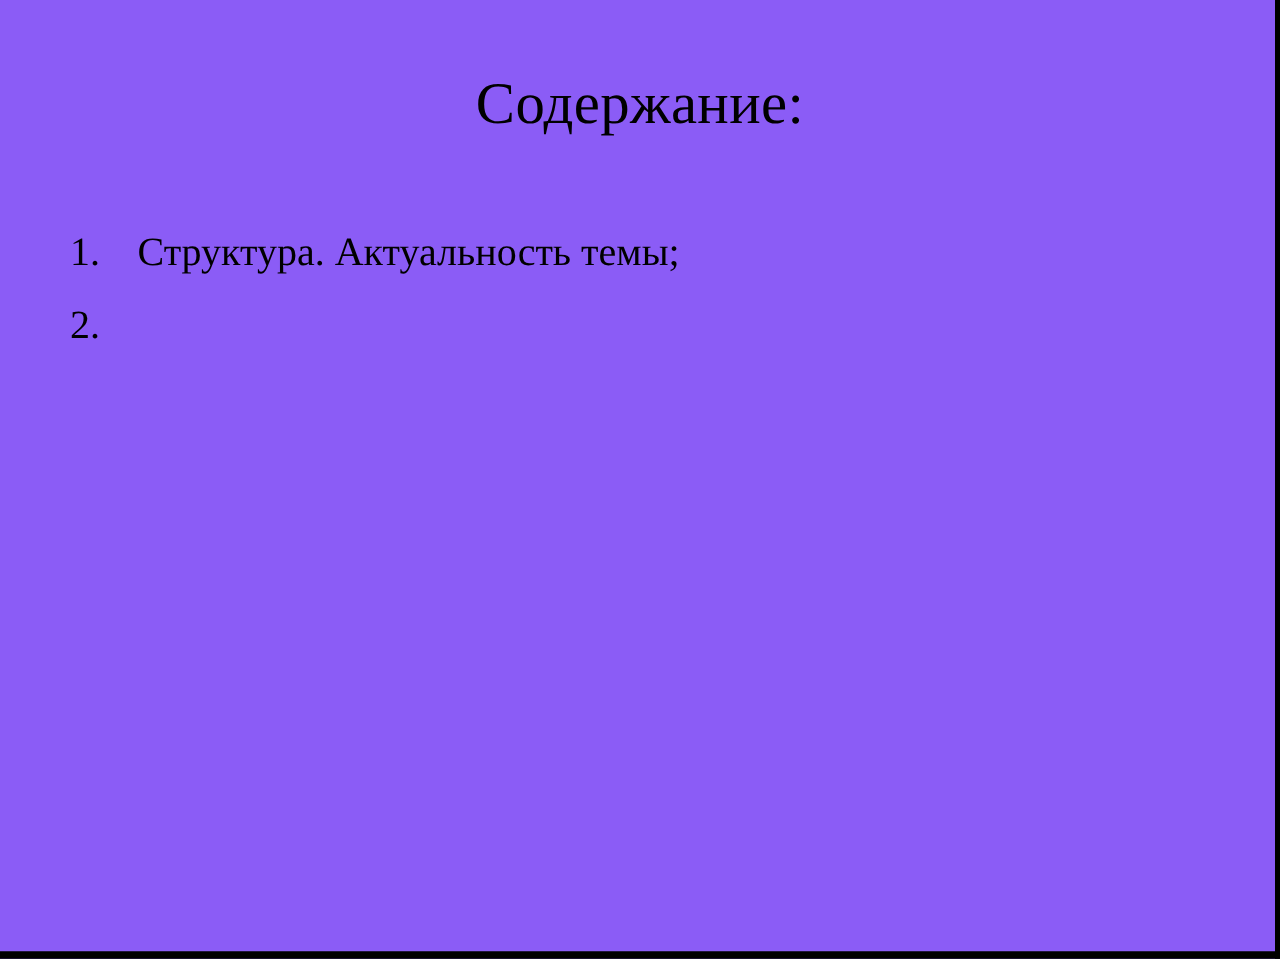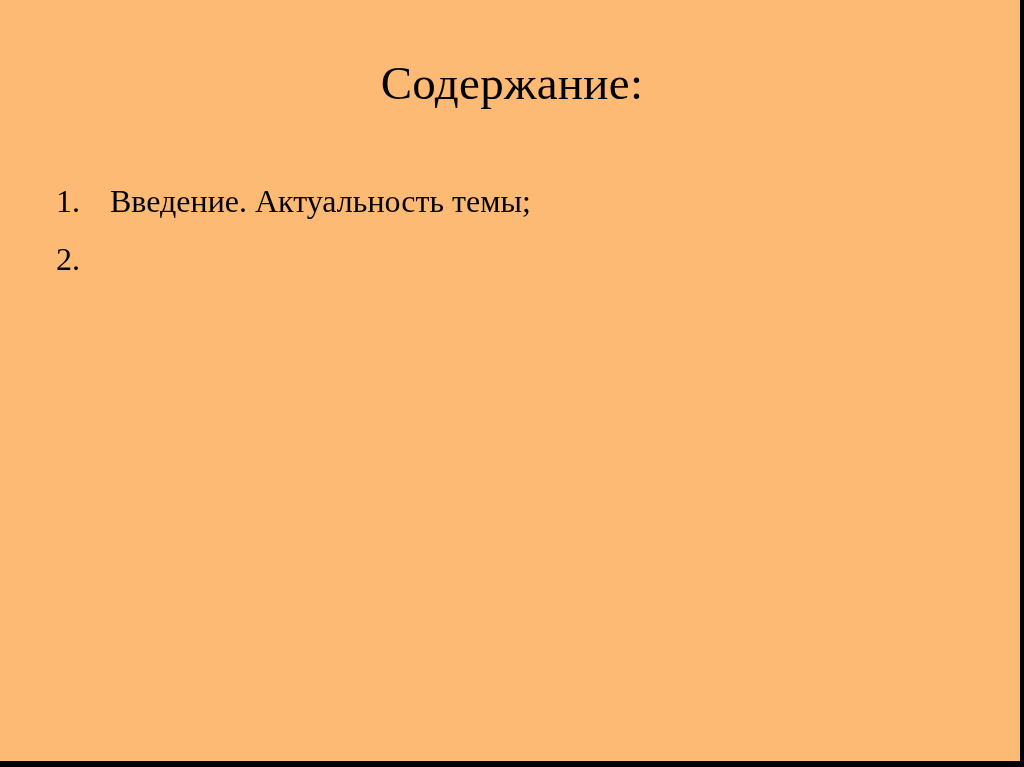--- a/index.html
+++ b/index.html
@@ -11,21 +11,21 @@
     width: 1024px;
     height: 767px;
     overflow: hidden;
     font-family: "Liberation Serif", serif;
   }
   .slide {
     position: relative;
     box-sizing: border-box;
     width: 1024px;
     height: 767px;
-    background: #fdba74;
+    background: #8b5cf6;
     border-bottom: 6px solid #000000;
     border-right: 4px solid #000000;
   }
   .slide-title {
     position: absolute;
     left: 0;
     top: 58px;
     width: 1024px;
     text-align: center;
     font-family: "Liberation Serif", serif;
@@ -65,20 +65,20 @@
 </head>
 <body>
 
 <div class="slide">
 
   <div class="slide-title">Содержание:</div>
 
   <ul class="content-list">
     <li class="content-item">
       <span class="item-number">1.</span>
-      <span class="item-text">Введение. Актуальность темы;</span>
+      <span class="item-text">Структура. Актуальность темы;</span>
     </li>
     <li class="content-item">
       <span class="item-number">2.</span>
     </li>
   </ul>
 
 </div>
 
 </body></html>

